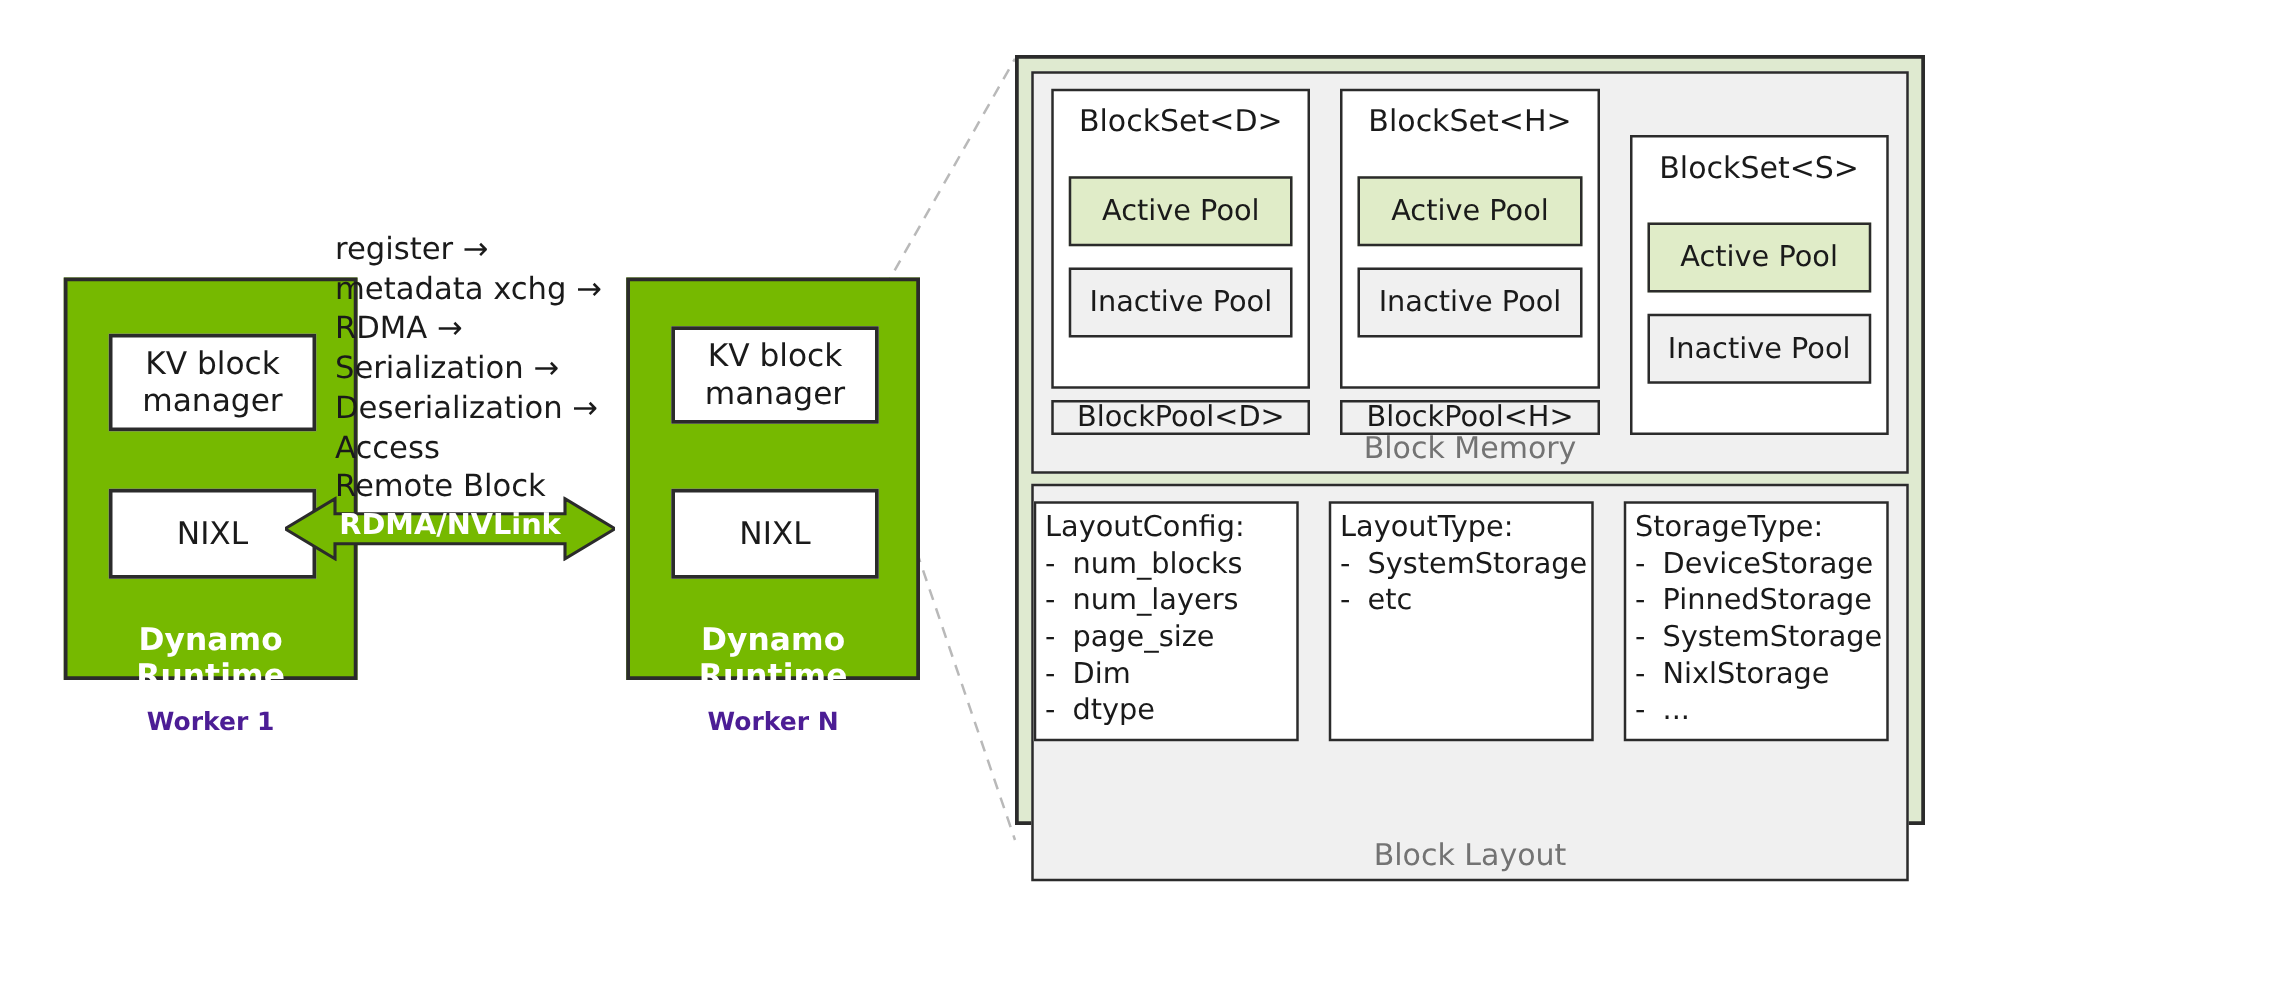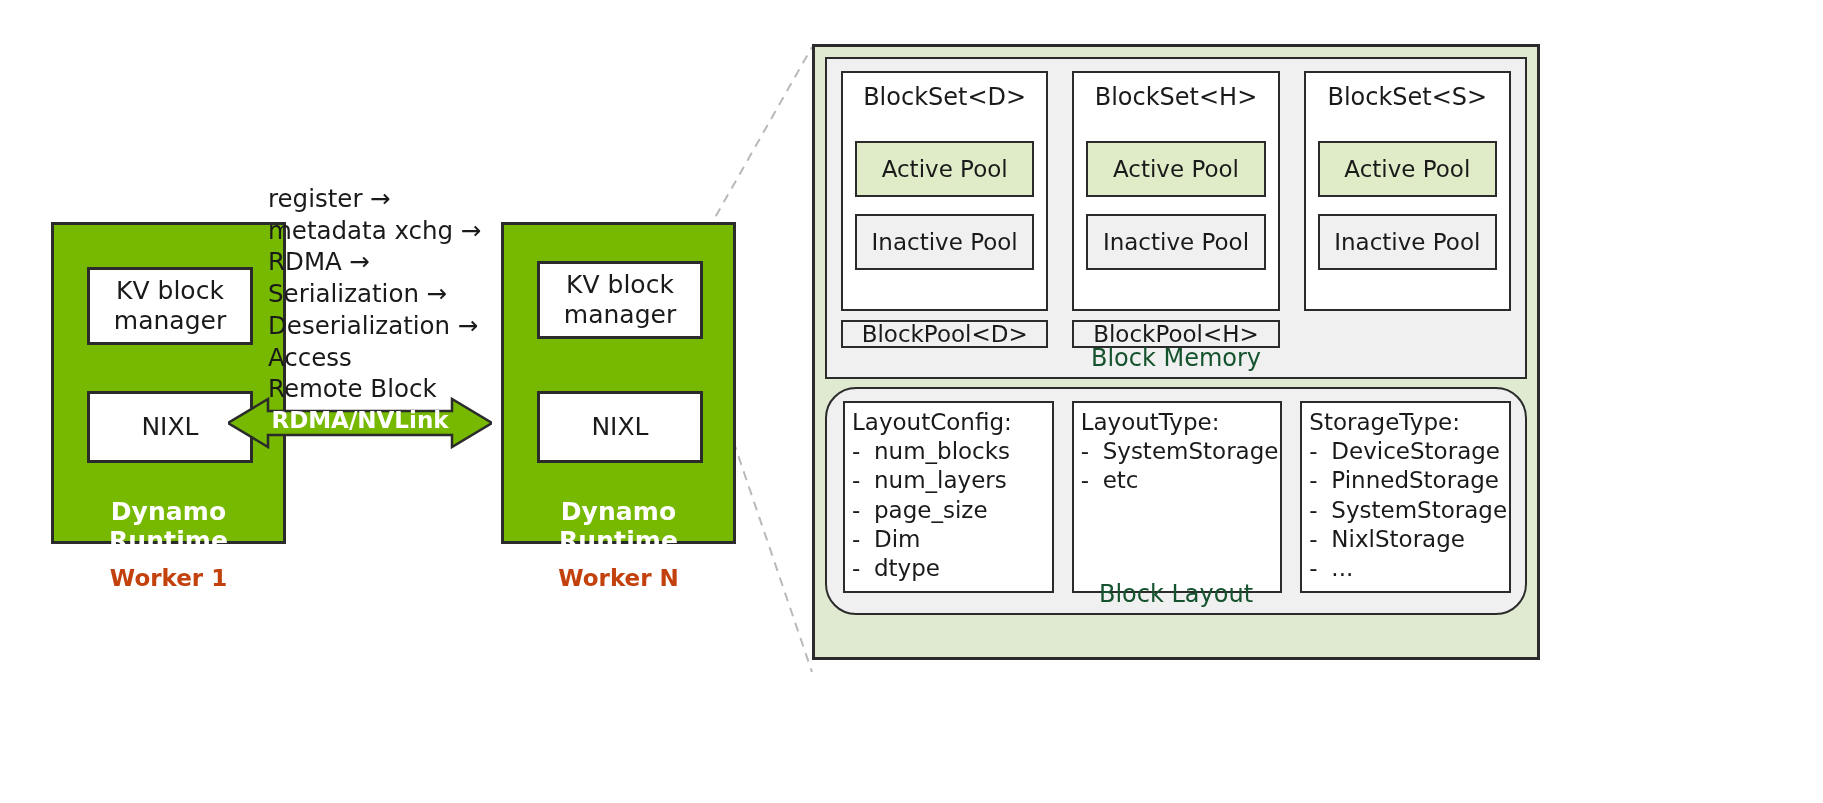--- a/index.html
+++ b/index.html
@@ -53,22 +53,22 @@
     font-weight: bold;
     font-size: 25px;
     letter-spacing: .1px;
   }
 
   .worker-caption {
     position: absolute;
     left: 0; right: 0;
     text-align: center;
     font-weight: bold;
-    font-size: 23px;
-    color: #c2410c;
+    font-size: 20px;
+    color: #4c1d95;
   }
 
   
   #protocol-text {
     position: absolute;
     left: 268px; top: 183px;
     width: 216px;
     text-align: left;
     font-size: 24.5px;
     line-height: 1.295;
@@ -111,39 +111,39 @@
     background: #f0f0f0;
     border: 2px solid #2b2b2b;
     position: relative;
   }
 
   #block-memory-section {
     height: 322px;
     padding: 12px 14px 0 14px;
   }
   #block-layout-section {
-    height: 228px;
+    height: 318px;
     margin-top: 8px;
-    padding: 12px 14px 0 16px;
-    border-radius: 31px;
+    padding: 12px 14px 0 0;
   }
 
   .section-caption {
     position: absolute;
     left: 0; right: 0; bottom: 5px;
     text-align: center;
     font-size: 24px;
-    color: #14532d;
+    color: #737373;
   }
 
   
   .bm-columns {
     display: flex;
     justify-content: space-between;
     gap: 24px;
+    align-items: flex-end;
   }
   .bm-col { width: 212px; }
 
   .blockset {
     background: #ffffff;
     border: 2px solid #2b2b2b;
     height: 240px;
     padding: 10px 12px 0 12px;
     display: flex;
     flex-direction: column;

